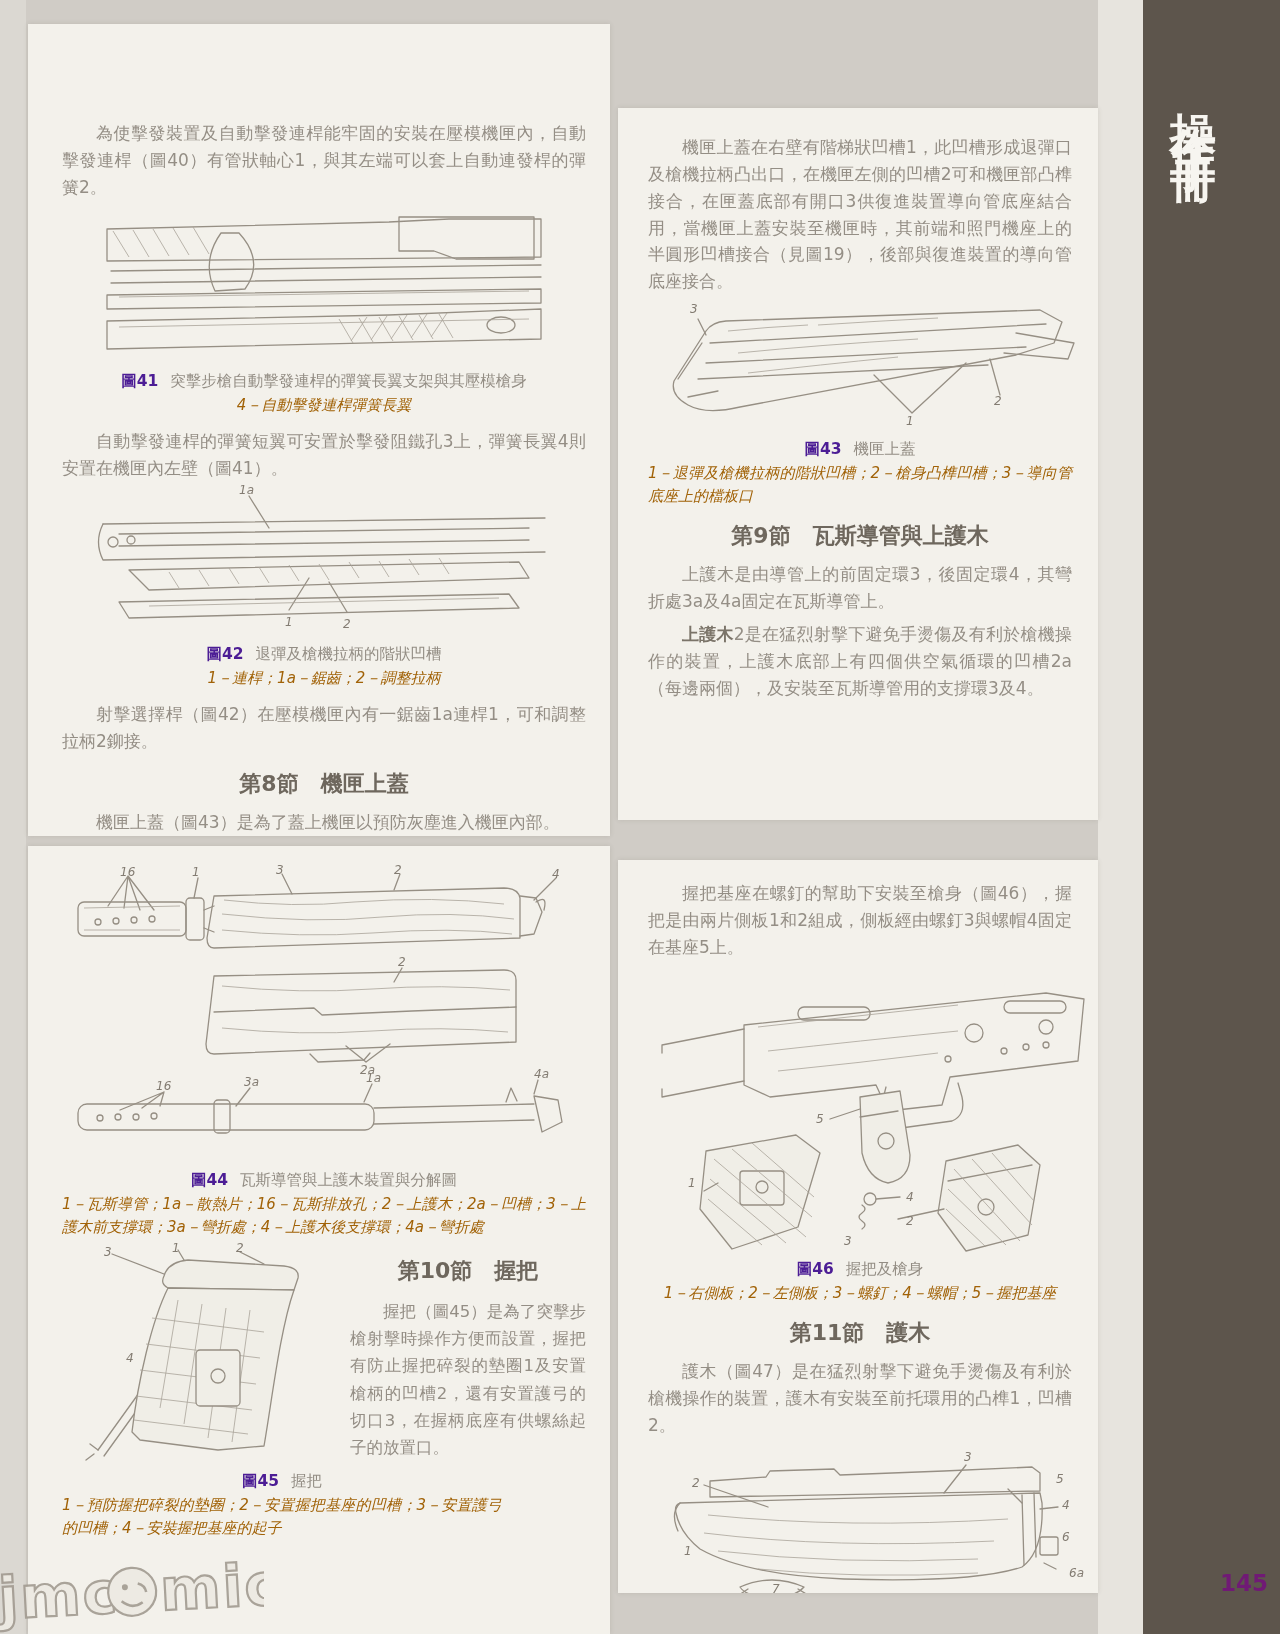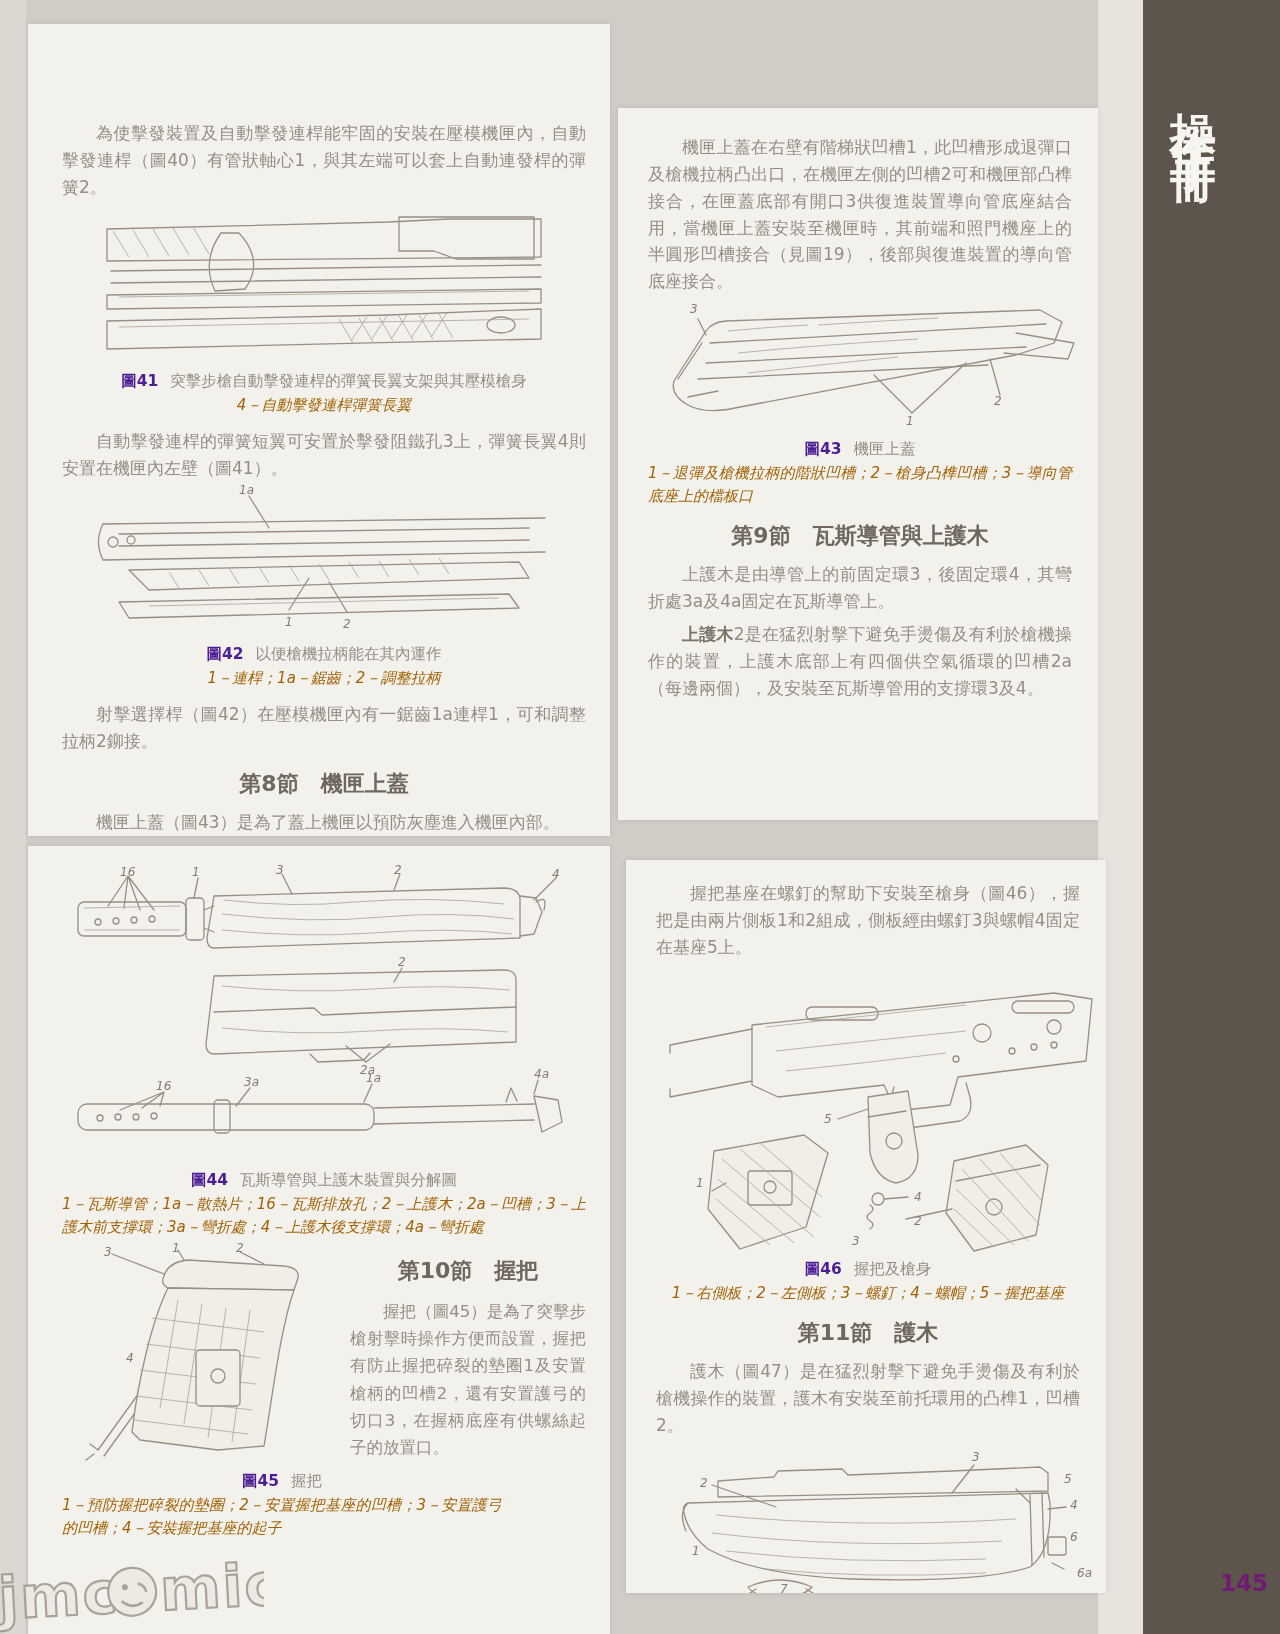--- a/index.html
+++ b/index.html
@@ -9,21 +9,21 @@
   .edge-strip{position:absolute;left:1098px;top:0;width:45px;height:100%;background:#e7e4de;}
   .sidebar{position:absolute;left:1143px;top:0;width:137px;height:100%;background:#5d554c;}
   .sidebar-title{position:absolute;left:1163px;top:76px;writing-mode:vertical-rl;
         font-size:46px;font-weight:700;color:#f7f5f0;letter-spacing:16px;}
   .page-number{position:absolute;left:1220px;top:1570px;color:#701a75;font-size:23px;font-weight:700;text-align:center;}
   .panel{position:absolute;background:#f3f1eb;box-sizing:border-box;overflow:hidden;
          box-shadow:0 0 5px rgba(60,55,45,.12);}
   #panel-a{left:28px;top:24px;width:582px;height:812px;padding:96px 24px 0 34px;}
   #panel-b{left:28px;top:846px;width:582px;height:788px;padding:14px 24px 0 34px;}
   #panel-c{left:618px;top:108px;width:480px;height:712px;padding:26px 26px 0 30px;}
-  #panel-d{left:618px;top:860px;width:480px;height:733px;padding:20px 26px 0 30px;margin-left:8px;}
+  #panel-d{left:618px;top:860px;width:480px;height:733px;padding:20px 26px 0 30px;}
   .para{color:#948e85;font-size:17px;line-height:1.58;text-align:justify;
         text-indent:2em;margin:0 0 6px 0;}
   .lead{font-weight:700;color:#7b7469;}
   .caption{text-align:center;font-size:15.5px;color:#938d84;margin-top:4px;}
   .figno{font-weight:700;color:#4c1d95;margin-right:12px;}
   .caption-sub{font-size:15px;color:#a16207;line-height:1.5;margin-top:2px;text-align:justify;font-style:italic;}
   .caption-sub.center{text-align:center;}
   .sec-heading{text-align:center;font-size:22px;font-weight:700;color:#6e675d;margin:14px 0 10px;}
   .fig{position:relative;margin:6px auto;}
   .fig svg{display:block;width:100%;height:100%;}
@@ -91,21 +91,21 @@
         <g class="hx">
           <path d="M80,84 l10,16 M110,82 l10,16 M140,80 l10,16 M170,79 l10,16 M200,77 l10,16 M230,76 l10,16 M260,74 l10,16 M290,73 l10,16 M320,71 l10,16 M350,70 l10,16"></path>
           <path d="M60,118 L410,110"></path>
         </g>
       </svg>
       <span class="flabel" style="left:150px;top:-4px;">1a</span>
       <span class="flabel" style="left:196px;top:128px;">1</span>
       <span class="flabel" style="left:254px;top:130px;">2</span>
     </div>
     <div class="caption">
-      <span class="figno">圖42</span><span>以便槍機拉柄能在其內運作</span>
+      <span class="figno">圖42</span><span>退彈及槍機拉柄的階狀凹槽</span>
     </div>
     <div class="caption-sub center">1－連桿；1a－鋸齒；2－調整拉柄</div>
 
     <p class="para" style="margin-top:12px;">射擊選擇桿（圖42）在壓模機匣內有一鋸齒1a連桿1，可和調整拉柄2鉚接。</p>
     <div class="sec-heading">第8節　機匣上蓋</div>
     <p class="para">機匣上蓋（圖43）是為了蓋上機匣以預防灰塵進入機匣內部。</p>
   </div>
 
   <div class="panel" id="panel-c">
     <p class="para">機匣上蓋在右壁有階梯狀凹槽1，此凹槽形成退彈口及槍機拉柄凸出口，在機匣左側的凹槽2可和機匣部凸榫接合，在匣蓋底部有開口3供復進裝置導向管底座結合用，當機匣上蓋安裝至機匣時，其前端和照門機座上的半圓形凹槽接合（見圖19），後部與復進裝置的導向管底座接合。</p>

